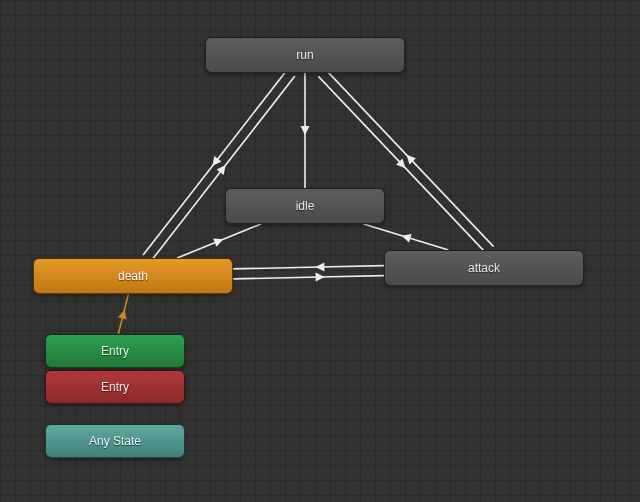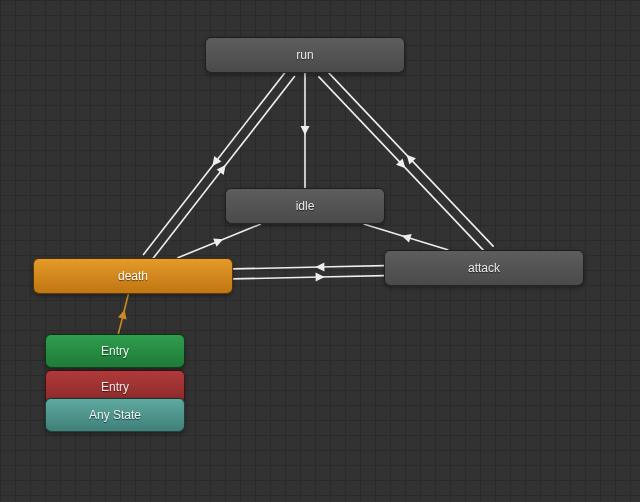--- a/index.html
+++ b/index.html
@@ -79,16 +79,16 @@
     </div>
   <div class="node state w200 h36" style="left:384px;top:250px">
       <span>attack</span>
     </div>
   <div class="node entry w140 h24" style="left:45px;top:334px">
       <span>Entry</span>
     </div>
   <div class="node exit w140 h24" style="left:45px;top:370px">
       <span>Entry</span>
     </div>
-  <div class="node anystate w140 h24" style="left:45px;top:398px">
+  <div class="node anystate w140 h24" style="left:45px;top:424px">
       <span>Any State</span>
     </div>
 </div>
 
 </body></html>

